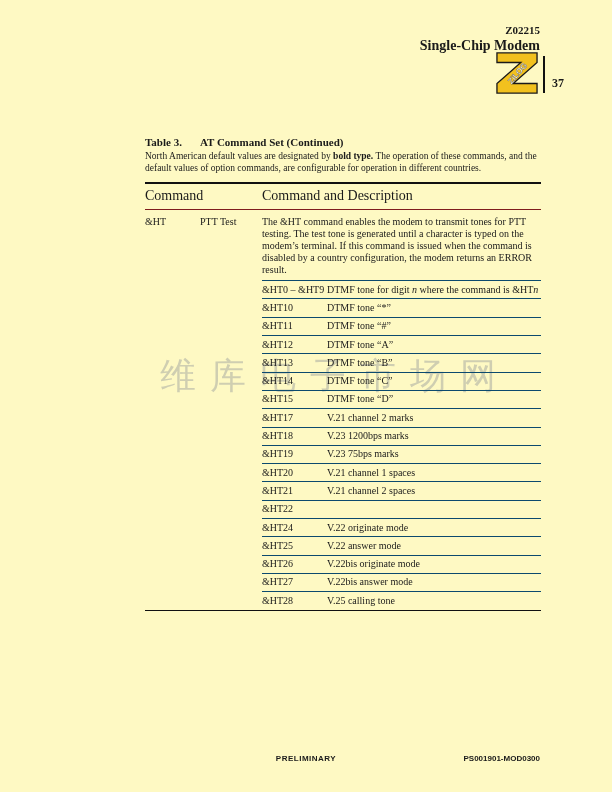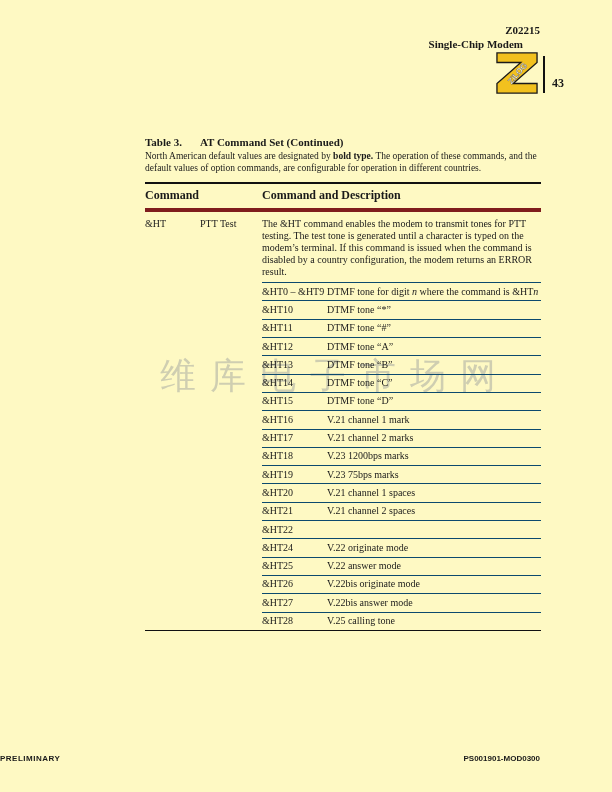--- a/index.html
+++ b/index.html
@@ -8,21 +8,21 @@
     width:612px; height:792px;
     margin:0 auto;
     background:#fef9c3;
     font-family:"Liberation Serif", serif;
     color:#1a1a1a;
     overflow:hidden;
   }
 
   
   .hdr-part   { position:absolute; top:24px;  right:72px; font-size:11px; font-weight:bold; }
-  .hdr-name   { position:absolute; top:38px;  right:89px; font-size:11px; font-weight:bold; }
+  .hdr-name   { position:absolute; top:38px;  right:72px; font-size:14px; font-weight:bold; }
   .hdr-logo   { position:absolute; top:52px;  right:74px; width:42px; height:42px; }
   .hdr-vline  { position:absolute; top:56px;  right:67px; width:2px; height:37px; background:#111; }
   .hdr-page   { position:absolute; top:76px;  right:48px; font-size:12px; font-weight:bold; }
 
   
   .watermark {
     position:absolute; top:352px; left:160px;
     font-size:36px; letter-spacing:14px;
     color:#8a9097; opacity:0.40;
     font-family:"DejaVu Sans", sans-serif;
@@ -35,23 +35,23 @@
 
   .table-title { font-size:11px; font-weight:bold; margin:0 0 3px 0; }
   .table-title .gap { display:inline-block; width:18px; }
 
   .intro { font-size:9.5px; line-height:1.22; margin:0 0 8px 0; }
 
   .cmd-table { border-bottom:1px solid #111; }
 
   .thead {
     display:grid; grid-template-columns:117px 1fr;
-    border-top:2px solid #111; border-bottom:4px solid #7f1d1d;
+    border-top:2px solid #111; border-bottom:1px solid #7f1d1d;
     padding:4px 0 5px 0;
-    font-size:12px; font-weight:bold;
+    font-size:14px; font-weight:normal;
   }
 
   .main-row {
     display:grid; grid-template-columns:55px 62px 1fr;
     padding:6px 0 4px 0;
     font-size:10px; line-height:1.2;
   }
   .main-row .c3 { width:279px; }
 
   .subrows { margin-left:117px; }
@@ -60,37 +60,37 @@
     border-top:1px solid #0c4a6e;
     padding:2.5px 0 3px 0;
     font-size:10px; line-height:1.18;
   }
   .sr-code { width:65px; flex:0 0 65px; }
   .sr-desc { flex:1; width:214px; }
 
   
   .footer { position:absolute; left:0; bottom:38px; width:612px;
             font-family:"Liberation Sans", sans-serif; font-size:8px; font-weight:bold; }
-  .footer .f-center { position:absolute; left:0; right:0; letter-spacing:0.5px; }
+  .footer .f-center { position:absolute; left:0; right:0; text-align:center; letter-spacing:0.5px; }
   .footer .f-right  { position:absolute; right:72px; }
 </style>
 </head>
 <body>
 
 <div class="page">
 
   <div class="hdr-part">Z02215</div>
   <div class="hdr-name">Single-Chip Modem</div>
 
   <svg class="hdr-logo" viewBox="0 0 44 44">
     <polygon points="1,1 43,1 43,11 18,33 43,33 43,43 1,43 1,33 26,11 1,11" stroke="#1a1a1a" stroke-width="1.4" fill="#F2C11E"></polygon>
     <text x="22" y="25.5" text-anchor="middle" transform="rotate(-49 22 22)" font-size="8.5" font-weight="bold" fill="#ffffff" stroke="#444" stroke-width="0.35" font-family="Liberation Sans, sans-serif">ZiLOG</text>
   </svg>
   <div class="hdr-vline"></div>
-  <div class="hdr-page">43</div>
+  <div class="hdr-page">37</div>
 
   <div class="watermark">维库电子市场网</div>
 
   <div class="content">
 
     <p class="table-title"><span>Table 3.</span><span class="gap"></span><span>AT Command Set  (Continued)</span></p>
 
     <p class="intro"><span>North American default values are designated by </span><b>bold type.</b><span> The operation of these commands, and the default values of option commands, are configurable for operation in different countries.</span></p>
 
     <div class="cmd-table">
@@ -126,24 +126,20 @@
             <span class="sr-code">&amp;HT13</span>
             <span class="sr-desc"><span>DTMF tone “B”</span></span>
           </div>
           <div class="subrow">
             <span class="sr-code">&amp;HT14</span>
             <span class="sr-desc"><span>DTMF tone “C”</span></span>
           </div>
           <div class="subrow">
             <span class="sr-code">&amp;HT15</span>
             <span class="sr-desc"><span>DTMF tone “D”</span></span>
-          </div>
-          <div class="subrow">
-            <span class="sr-code">&amp;HT16</span>
-            <span class="sr-desc"><span>V.21 channel 1 mark</span></span>
           </div>
           <div class="subrow">
             <span class="sr-code">&amp;HT17</span>
             <span class="sr-desc"><span>V.21 channel 2 marks</span></span>
           </div>
           <div class="subrow">
             <span class="sr-code">&amp;HT18</span>
             <span class="sr-desc"><span>V.23 1200bps marks</span></span>
           </div>
           <div class="subrow">

